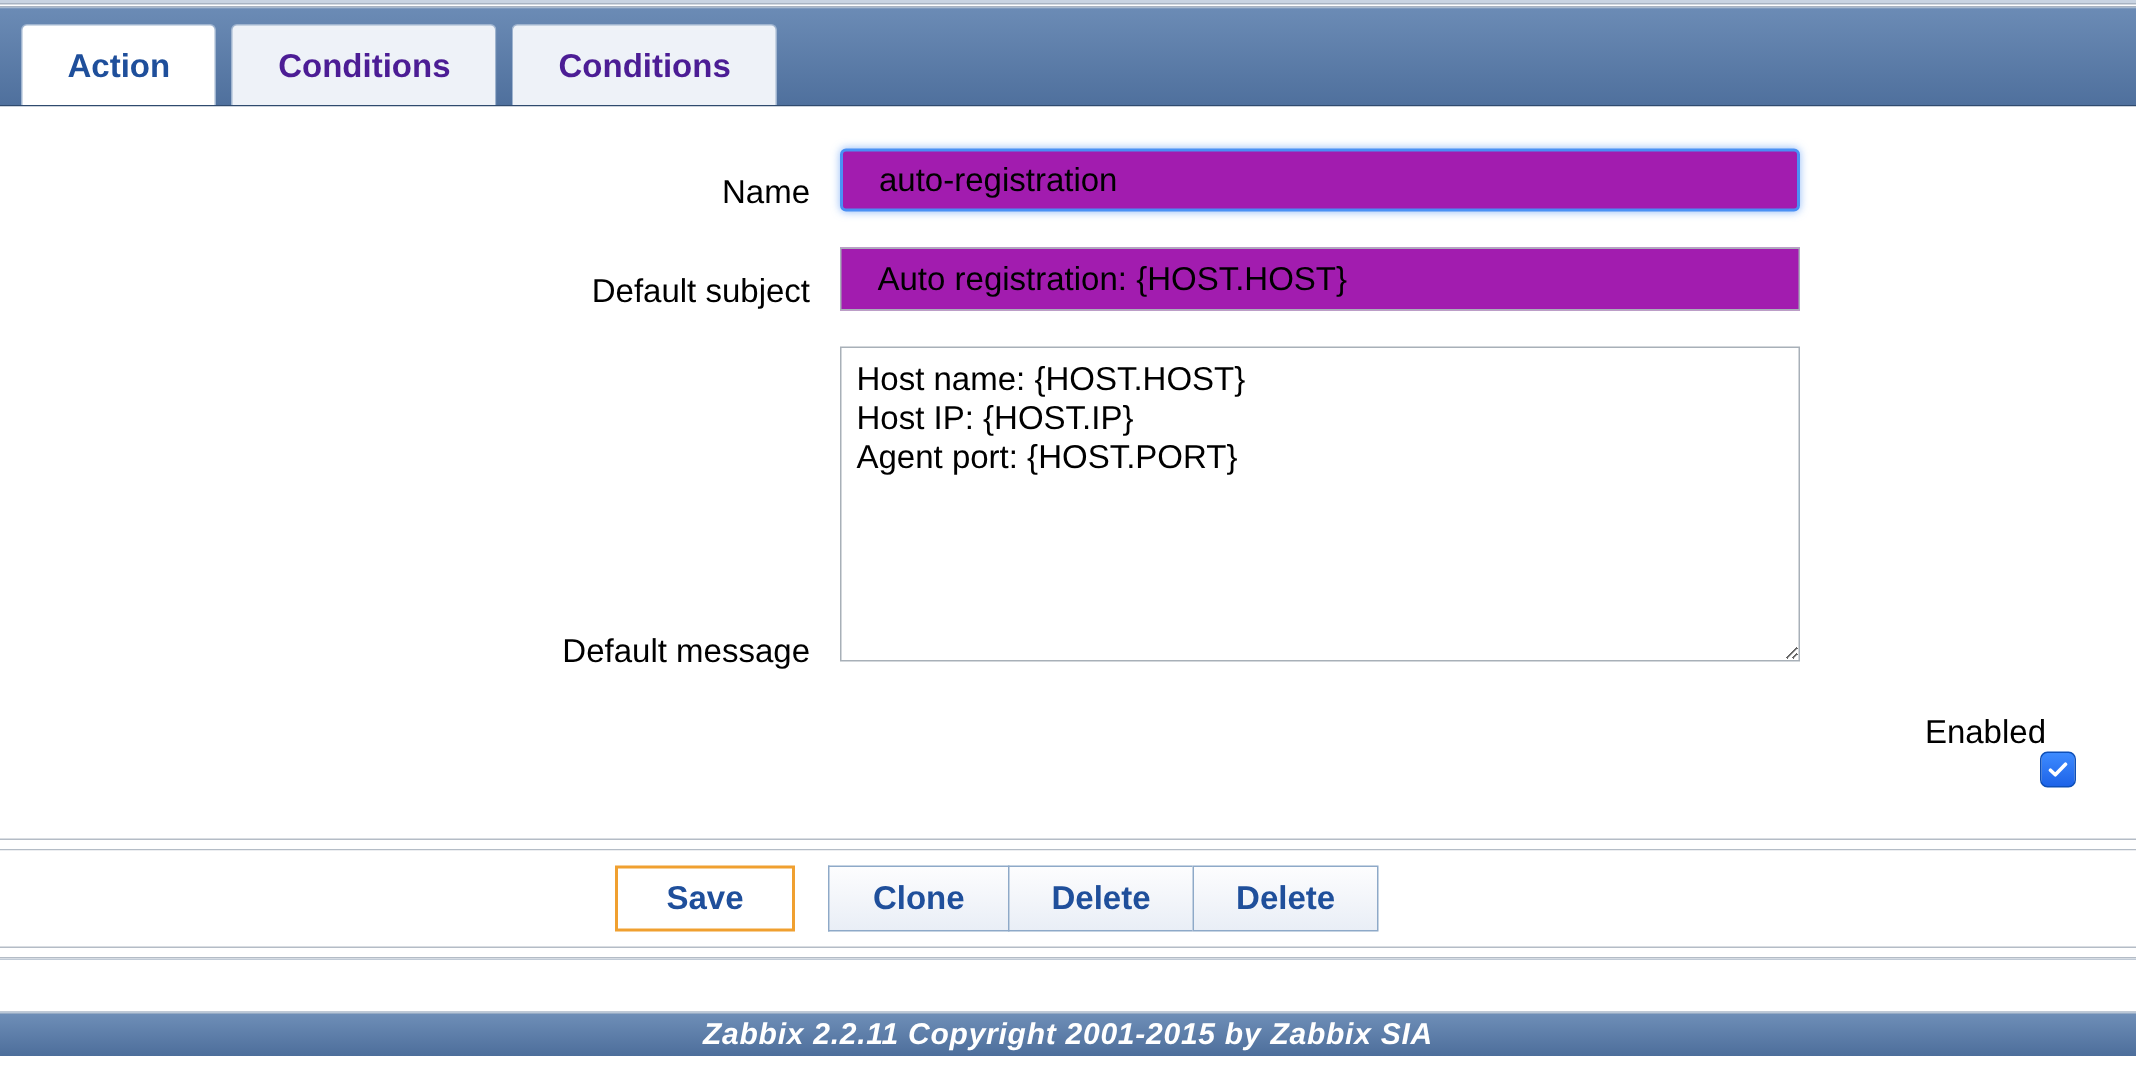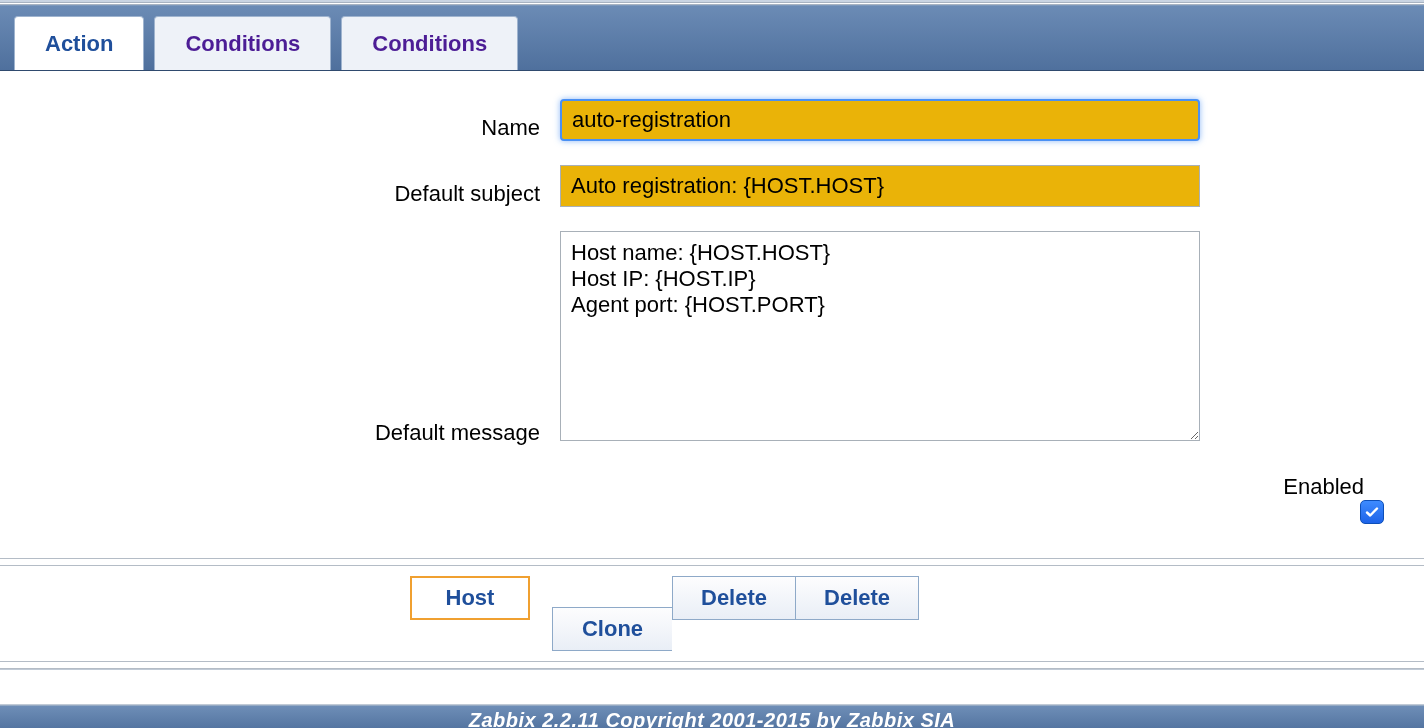--- a/index.html
+++ b/index.html
@@ -44,23 +44,23 @@
     padding-right:20px;
     font-size:22px;
     color:#000;
     padding-top:4px;
   }
   .field { flex:0 0 auto; }
   input.text {
     width:640px;
     height:42px;
     font-size:22px;
-    padding:4px 10px;
+    padding:4px 24px;
     border:1px solid #a8b0b8;
-    background:#eab308;
+    background:#a21caf;
     font-family: Arial, sans-serif;
   }
   input.text.focused {
     outline:none;
     border:2px solid #4a90f4;
     box-shadow:0 0 6px rgba(74,144,244,0.6);
     border-radius:4px;
   }
   textarea.text {
     width:640px;
@@ -104,21 +104,21 @@
     background:linear-gradient(#fdfdfe,#e9eef6);
     border:1px solid #8ea9c8;
     cursor:pointer;
     display:flex; align-items:center; justify-content:center;
   }
   .btn.primary {
     border:2px solid #f0a030;
     background:#fff;
     margin-right:22px;
   }
-  .btn.grp-left { border-right:none;margin-top:31px; }
+  .btn.grp-left { border-right:none; }
   .btn.grp-mid  { border-right:none; }
   .footer-spacer { height:36px; background:#fff; border-top:1px solid #c0cad6; border-bottom:1px solid #c0cad6; }
   .footer {
     height:29px;
     background:linear-gradient(#6e8eb7 0%, #4d6e9b 100%);
     border-top:1px solid #95aac4;
     color:#fff;
     font-weight:bold;
     font-style:italic;
     font-size:20px;
@@ -184,21 +184,21 @@
       </div>
     </div>
 
   </div>
 
   <div class="strip-gray"></div>
 
   <div class="btnbar-wrap">
     <div class="btnbar">
       <div class="btn primary">
-        <span>Host</span>
+        <span>Save</span>
       </div>
       <div class="btn grp-left">
         <span>Clone</span>
       </div>
       <div class="btn grp-mid">
         <span>Delete</span>
       </div>
       <div class="btn">
         <span>Delete</span>
       </div>

